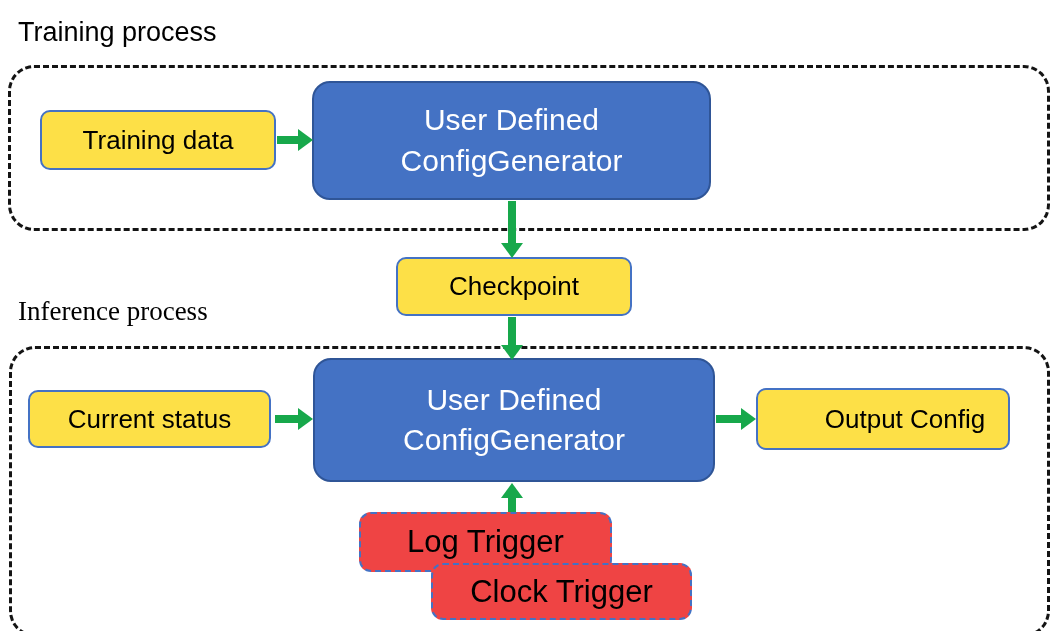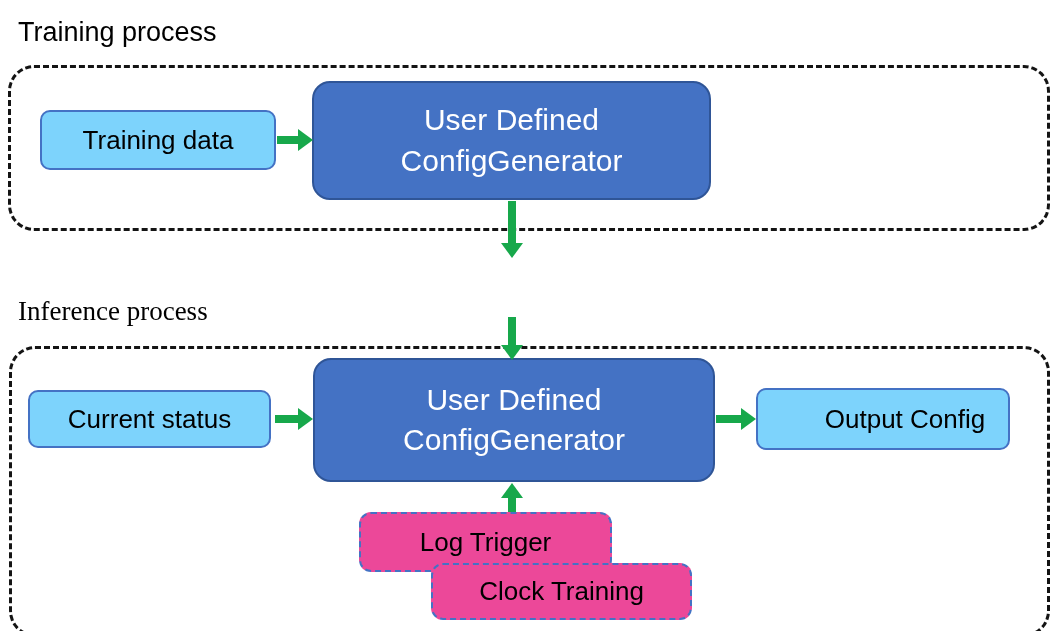--- a/index.html
+++ b/index.html
@@ -20,21 +20,21 @@
   }
   .outer-box{
     position:absolute;
     border:3px dashed var(--outer-border,#141414);
     border-radius:26px;
     box-sizing:border-box;
     background:transparent;
   }
   .light-box{
     position:absolute;
-    background:#7dd3fc;
+    background:#fde047;
     border:2px solid var(--light-box-border,#4472C4);
     border-radius:10px;
     box-sizing:border-box;
     display:flex;align-items:center;justify-content:center;
     font-size:26px;
     color:var(--text,#000);
     white-space:nowrap;
   }
   .node{
     position:absolute;
@@ -44,26 +44,26 @@
     box-sizing:border-box;
     display:flex;align-items:center;justify-content:center;
     text-align:center;
     font-size:30px;
     color:var(--node-text,#fff);
     line-height:1.35;
     white-space:pre-line;
   }
   .trigger-box{
     position:absolute;
-    background:#ec4899;
+    background:#ef4444;
     border:2px dashed var(--trigger-border,#4472C4);
     border-radius:12px;
     box-sizing:border-box;
     display:flex;align-items:center;justify-content:center;
-    font-size:26px;
+    font-size:31px;
     color:var(--text,#000);
     white-space:nowrap;
   }
   .arrow-right{position:absolute;display:flex;align-items:center;}
   .arrow-right .shaft{height:8px;background:var(--arrow,#17A84B);}
   .arrow-right .head{width:0;height:0;border-top:11px solid transparent;border-bottom:11px solid transparent;border-left:15px solid var(--arrow,#17A84B);}
   .arrow-down{position:absolute;display:flex;flex-direction:column;align-items:center;}
   .arrow-down .shaft{width:8px;background:var(--arrow,#17A84B);}
   .arrow-down .head{width:0;height:0;border-left:11px solid transparent;border-right:11px solid transparent;border-top:15px solid var(--arrow,#17A84B);}
   .arrow-up{position:absolute;display:flex;flex-direction:column;align-items:center;}
@@ -78,28 +78,29 @@
   <div class="section-label" style="left:18px;top:2px;">Training process</div>
   <div class="section-label" style="left:18px;top:281px;font-family:Liberation Serif, serif;">Inference process</div>
 
   <div class="outer-box" style="left:8px;top:50px;width:1042px;height:166px;"></div>
   <div class="outer-box" style="left:9px;top:331px;width:1041px;height:291px;"></div>
 
   <div class="light-box" style="left:40px;top:95px;width:236px;height:60px;">Training data</div>
   <div class="node" style="left:312px;top:66px;width:399px;height:119px;">User Defined
 ConfigGenerator</div>
 
+  <div class="light-box" style="left:396px;top:242px;width:236px;height:59px;">Checkpoint</div>
 
   <div class="light-box" style="left:28px;top:375px;width:243px;height:58px;">Current status</div>
   <div class="node" style="left:313px;top:343px;width:402px;height:124px;">User Defined
 ConfigGenerator</div>
   <div class="light-box" style="left:756px;top:373px;width:254px;height:62px;padding-left:44px;">Output Config</div>
 
   <div class="trigger-box" style="left:359px;top:497px;width:253px;height:60px;">Log Trigger</div>
-  <div class="trigger-box" style="left:431px;top:548px;width:261px;height:57px;">Clock Training</div>
+  <div class="trigger-box" style="left:431px;top:548px;width:261px;height:57px;">Clock Trigger</div>
 
   <div class="arrow-right" style="left:277px;top:114px;">
     <div class="shaft" style="width:21px;"></div>
       <div class="head"></div>
   </div>
 
   <div class="arrow-down" style="left:501px;top:186px;">
     <div class="shaft" style="height:42px;"></div>
       <div class="head"></div>
   </div>

